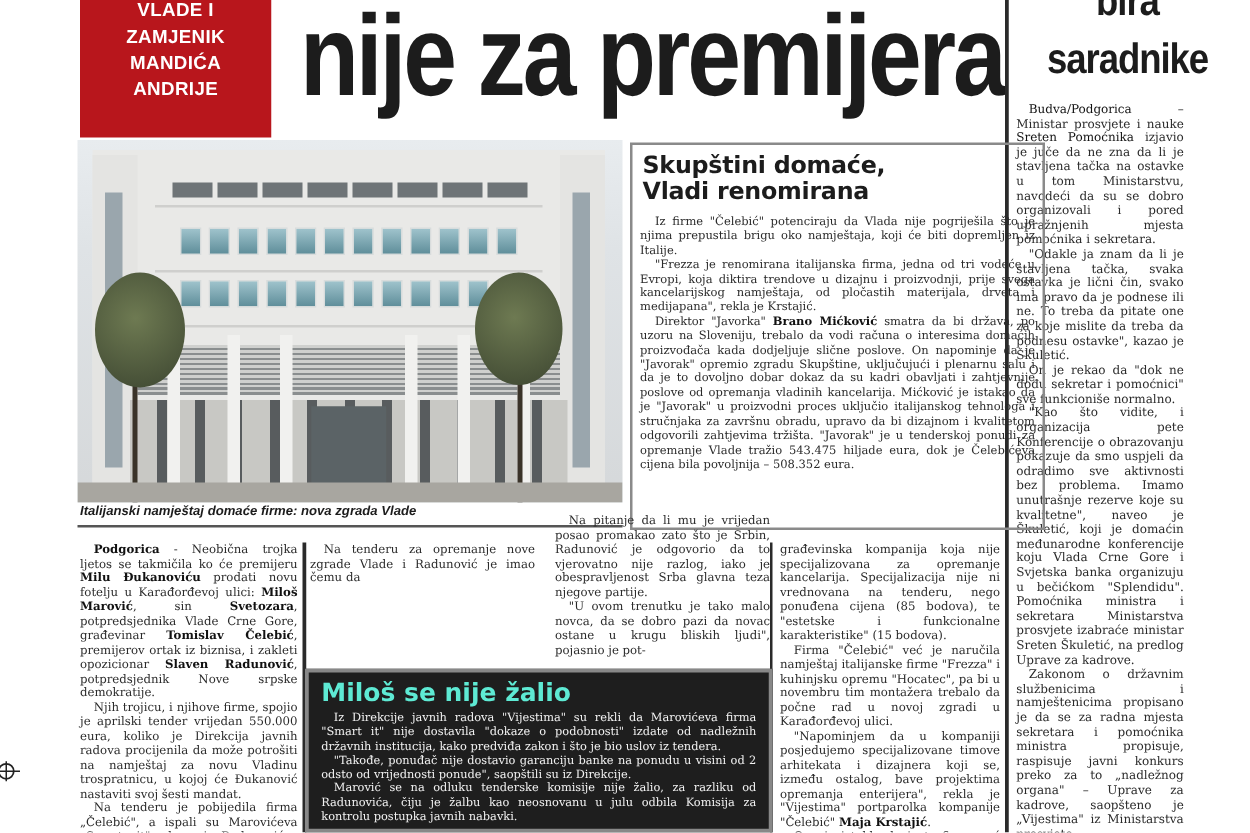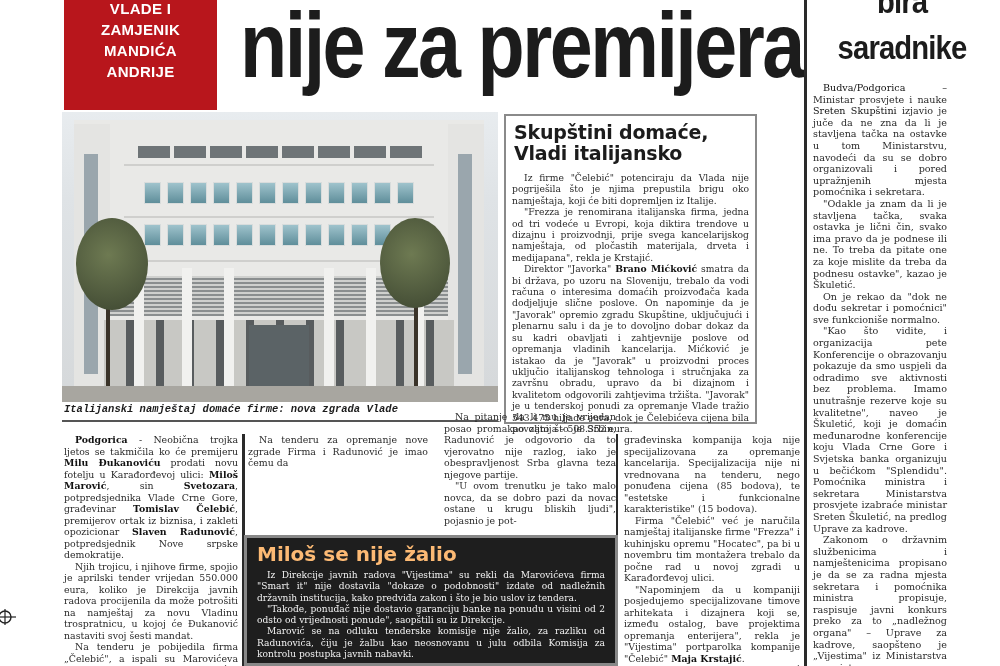--- a/index.html
+++ b/index.html
@@ -62,28 +62,28 @@
     .col { position: absolute; top: 148px; width: 10px; height: 130px; background: #f1f1ef; }
     .ground { position: absolute; left: 30px; top: 200px; width: 350px; height: 75px;
       background: repeating-linear-gradient(90deg, #c8c8c4 0 22px, #585c5e 22px 30px); }
     .door { position: absolute; left: 175px; top: 205px; width: 60px; height: 70px; background: #5b6366; }
     .tree { position: absolute; border-radius: 50%; background: radial-gradient(circle at 45% 40%, #6e7a52, #3c4530); }
     .trunk { position: absolute; width: 4px; background: #3a3329; }
     .pavement { position: absolute; left: 0; bottom: 0; width: 100%; height: 16px; background: #a8a6a0; }
 
     .caption {
       left: 64px; top: 403px; width: 434px;
-      font-family: Liberation Mono, monospace; font-style: italic; font-weight: bold;
+      font-family: Liberation Sans, sans-serif; font-style: italic; font-weight: bold;
       font-size: 10.5px; color: #1c1c1c;
     }
     .cap-rule { left: 62px; top: 420px; width: 436px; height: 2px; background: #555; }
 
     
     .subbox {
-      left: 504px; top: 114px; width: 253px; height: 310px;
+      left: 504px; top: 114px; width: 332px; height: 310px;
       border: 2px solid #8a8a8a; padding: 4px 6px;
     }
     .subbox-title {
       font-family: "DejaVu Sans", sans-serif; font-weight: bold;
       font-size: 19px; line-height: 21px; color: #1c1c1c; letter-spacing: -0.2px;
       margin: 2px 0 8px 2px;
     }
     .subbox-text { font-size: 9.2px; line-height: 11.4px; text-align: justify; color: #2a2a2a; }
     .subbox-text p { text-indent: 12px; }
     .subbox-text b { font-weight: bold; color: #111; }
@@ -101,21 +101,21 @@
     .v1 { left: 242px; top: 434px; height: 232px; }
     .v2 { left: 616px; top: 434px; height: 232px; background: #2a2a2a; }
 
     
     .darkbox {
       left: 244px; top: 535px; width: 374px; height: 131px;
       background: #1e1e1e; border: 3px solid #888; padding: 3px 10px 4px 10px;
     }
     .darkbox-title {
       font-family: "DejaVu Sans", sans-serif; font-weight: bold;
-      font-size: 20px; color: #fdba74; line-height: 26px; margin-bottom: 3px;
+      font-size: 20px; color: #5eead4; line-height: 26px; margin-bottom: 3px;
     }
     .darkbox-text { font-size: 9.1px; line-height: 11.3px; text-align: justify; color: #f2f2f2; }
     .darkbox-text p { text-indent: 10px; }
 
     
     .regmark { left: -6px; top: 606px; width: 22px; height: 22px; }
   </style>
 </head>
 <body>
 
@@ -127,21 +127,21 @@
 </div>
 
 <div class="abs headline">nije za premijera</div>
 
 <div class="abs side-rule"></div>
 <div class="abs side-title">
   <div>bira</div>
   <div>saradnike</div>
 </div>
 <div class="abs side-text">
-  <p><b>Budva/Podgorica</b><span> – Ministar prosvjete i nauke </span><b>Sreten Skupštini</b><span> izjavio je juče da ne zna da li je stavljena tačka na ostavke u tom Ministarstvu, navodeći da su se dobro organizovali i pored upražnjenih mjesta pomoćnika i sekretara.</span></p>
+  <p><b>Budva/Podgorica</b><span> – Ministar prosvjete i nauke </span><b>Sreten Pomoćnika</b><span> izjavio je juče da ne zna da li je stavljena tačka na ostavke u tom Ministarstvu, navodeći da su se dobro organizovali i pored upražnjenih mjesta pomoćnika i sekretara.</span></p>
   <p>"Odakle ja znam da li je stavljena tačka, svaka ostavka je lični čin, svako ima pravo da je podnese ili ne. To treba da pitate one za koje mislite da treba da podnesu ostavke", kazao je Škuletić.</p>
   <p>On je rekao da "dok ne dođu sekretar i pomoćnici" sve funkcioniše normalno.</p>
   <p>"Kao što vidite, i organizacija pete Konferencije o obrazovanju pokazuje da smo uspjeli da odradimo sve aktivnosti bez problema. Imamo unutrašnje rezerve koje su kvalitetne", naveo je Škuletić, koji je domaćin međunarodne konferencije koju Vlada Crne Gore i Svjetska banka organizuju u bečićkom "Splendidu". Pomoćnika ministra i sekretara Ministarstva prosvjete izabraće ministar Sreten Škuletić, na predlog Uprave za kadrove.</p>
   <p>Zakonom o državnim službenicima i namještenicima propisano je da se za radna mjesta sekretara i pomoćnika ministra propisuje, raspisuje javni konkurs preko za to „nadležnog organa" – Uprave za kadrove, saopšteno je „Vijestima" iz Ministarstva prosvjete.</p>
 
 </div>
 
 <div class="abs photo">
   <div class="bldg">
     <div class="tower" style="left:0;">
@@ -206,41 +206,41 @@
   <div class="trunk" style="left:352px; top:180px; height:110px;"></div>
   <div class="tree" style="left:318px; top:106px; width:70px; height:90px;"></div>
   <div class="pavement"></div>
 </div>
 <div class="abs caption">Italijanski namještaj domaće firme: nova zgrada Vlade</div>
 <div class="abs cap-rule"></div>
 
 <div class="abs subbox">
   <div class="subbox-title">
     <div>Skupštini domaće,</div>
-    <div>Vladi italijansko</div>
+    <div>Vladi renomirana</div>
   </div>
   <div class="subbox-text">
     <p>Iz firme "Čelebić" potenciraju da Vlada nije pogriješila što je njima prepustila brigu oko namještaja, koji će biti dopremljen iz Italije.</p>
     <p>"Frezza je renomirana italijanska firma, jedna od tri vodeće u Evropi, koja diktira trendove u dizajnu i proizvodnji, prije svega kancelarijskog namještaja, od pločastih materijala, drveta i medijapana", rekla je Krstajić.</p>
     <p><span>Direktor "Javorka" </span><b>Brano Mićković</b><span> smatra da bi država, po uzoru na Sloveniju, trebalo da vodi računa o interesima domaćih proizvođača kada dodjeljuje slične poslove. On napominje da je "Javorak" opremio zgradu Skupštine, uključujući i plenarnu salu i da je to dovoljno dobar dokaz da su kadri obavljati i zahtjevnije poslove od opremanja vladinih kancelarija. Mićković je istakao da je "Javorak" u proizvodni proces uključio italijanskog tehnologa i stručnjaka za završnu obradu, upravo da bi dizajnom i kvalitetom odgovorili zahtjevima tržišta. "Javorak" je u tenderskoj ponudi za opremanje Vlade tražio 543.475 hiljade eura, dok je Čelebićeva cijena bila povoljnija – 508.352 eura.</span></p>
   </div>
 </div>
 
 <div class="abs bodycol c1">
   <p>
     <b>Podgorica</b><span> - Neobična trojka ljetos se takmičila ko će premijeru </span><b>Milu Đukanoviću</b><span> prodati novu fotelju u Karađorđevoj ulici: </span><b>Miloš Marović</b><span>, sin </span><b>Svetozara</b><span>, potpredsjednika Vlade Crne Gore, građevinar </span><b>Tomislav Čelebić</b><span>, premijerov ortak iz biznisa, i zakleti opozicionar </span><b>Slaven Radunović</b><span>, potpredsjednik Nove srpske demokratije.</span>
   </p>
   <p>Njih trojicu, i njihove firme, spojio je aprilski tender vrijedan 550.000 eura, koliko je Direkcija javnih radova procijenila da može potrošiti na namještaj za novu Vladinu trospratnicu, u kojoj će Đukanović nastaviti svoj šesti mandat.</p>
   <p>Na tenderu je pobijedila firma „Čelebić", a ispali su Marovićeva „Smart it", kao i Radunovićev „Office center" koji će zbog svega pravdu tražiti na sudu. Maroviću nije pomoglo što mu je otac</p>
 </div>
 
 <div class="abs vrule v1"></div>
 
 <div class="abs bodycol c2">
-  <p>Na tenderu za opremanje nove zgrade Firma i Radunović je imao čemu da</p>
+  <p>Na tenderu za opremanje nove zgrade Vlade i Radunović je imao čemu da</p>
 </div>
 
 <div class="abs bodycol c3">
   <p>Na pitanje da li mu je vrijedan posao promakao zato što je Srbin, Radunović je odgovorio da to vjerovatno nije razlog, iako je obespravljenost Srba glavna teza njegove partije.</p>
   <p>"U ovom trenutku je tako malo novca, da se dobro pazi da novac ostane u krugu bliskih ljudi", pojasnio je pot-</p>
 </div>
 
 <div class="abs vrule v2" style="width:2px;"></div>
 
 <div class="abs bodycol c4">

